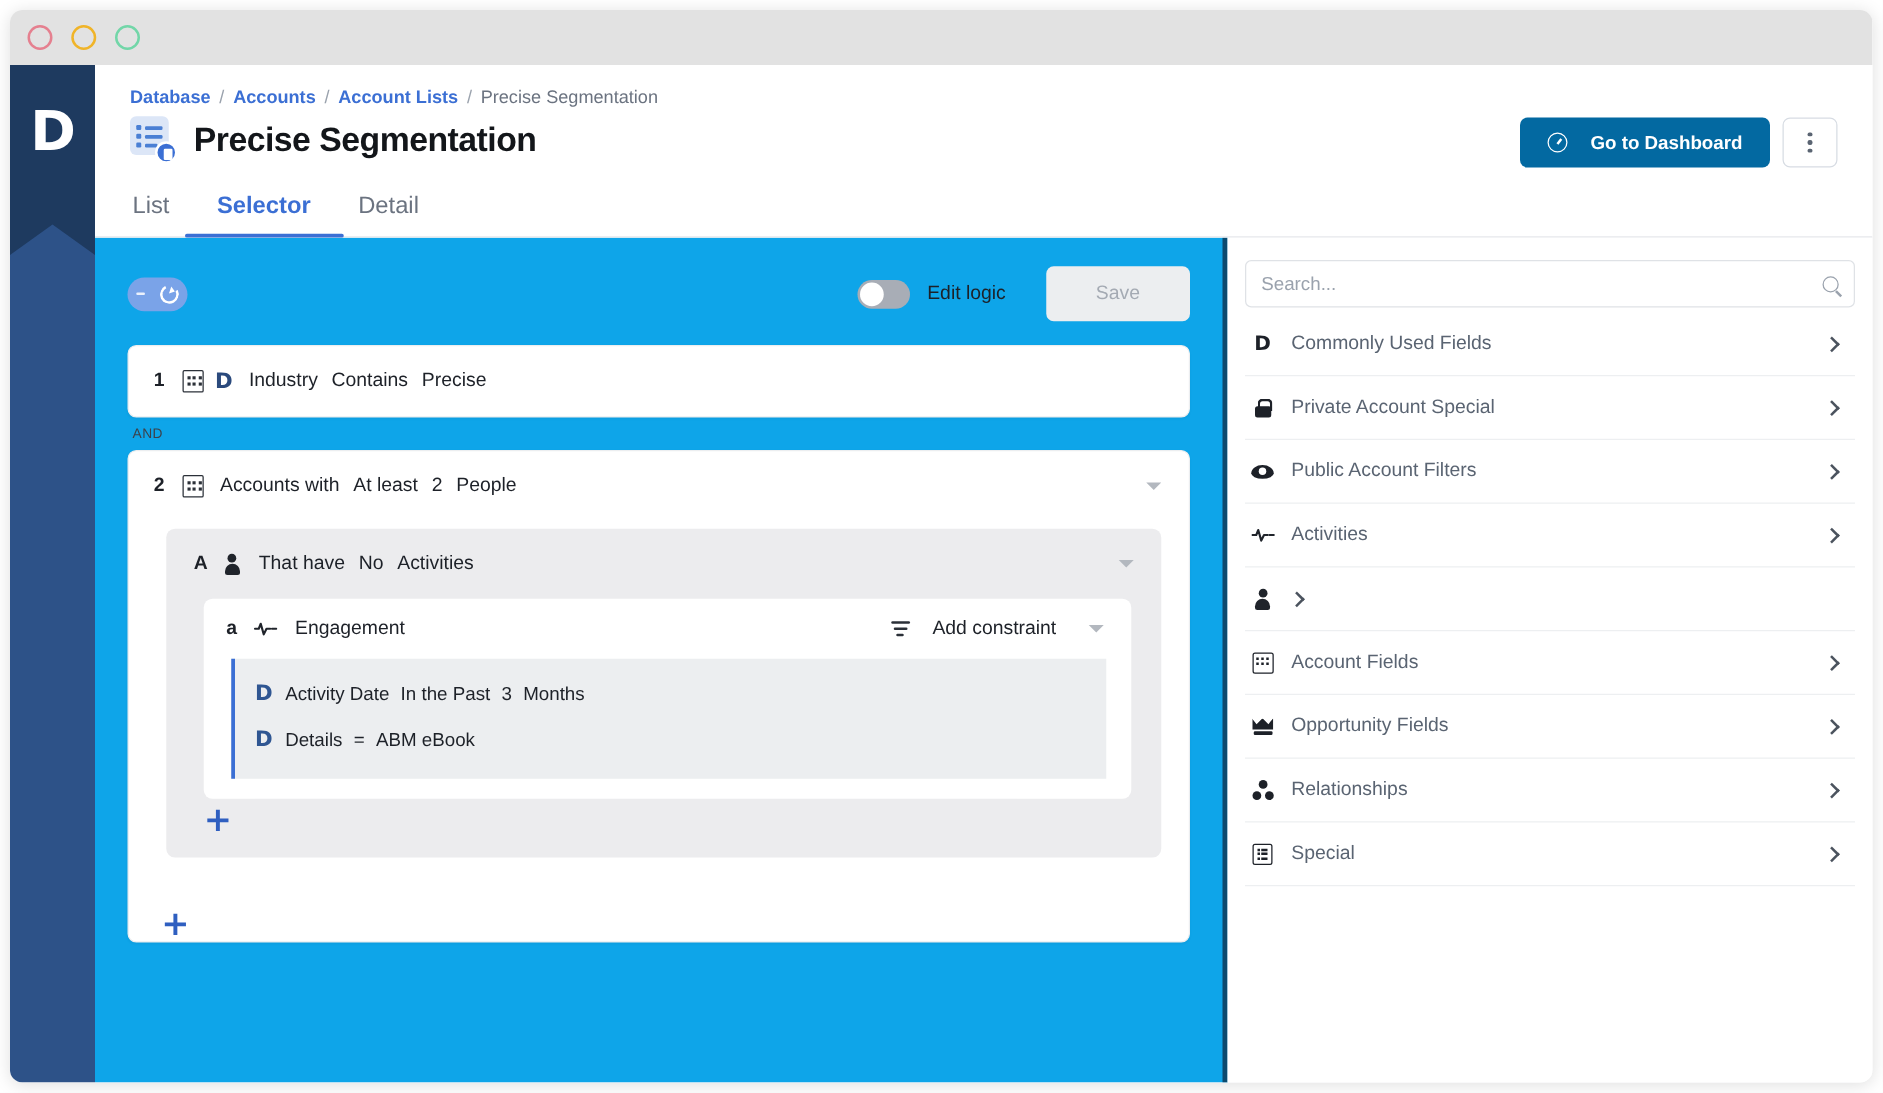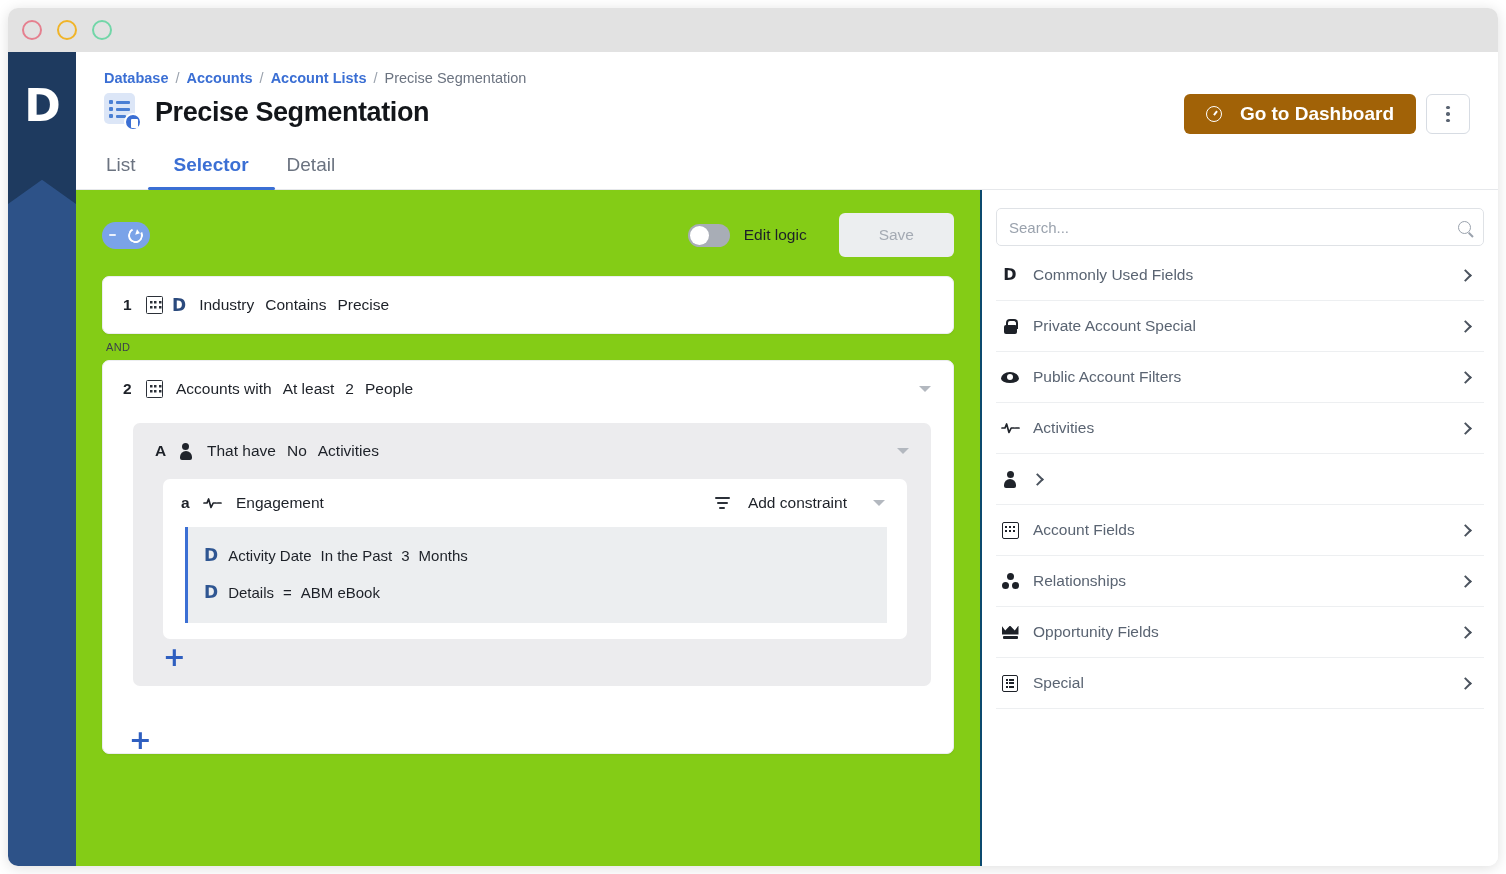--- a/index.html
+++ b/index.html
@@ -150,23 +150,23 @@
   }
 
   .header-actions {
     position: absolute;
     right: 28px; top: 42px;
     display: flex;
     align-items: center;
     gap: 10px;
   }
   .btn-primary {
-    background: #a16207;
+    background: #0369a1;
     color: #ffffff;
-    font-size: 19px;
+    font-size: 15px;
     font-weight: 700;
     border: none;
     border-radius: 6px;
     height: 40px;
     padding: 0 22px;
     display: flex;
     align-items: center;
     gap: 18px;
     cursor: pointer;
     font-family: "Liberation Sans", sans-serif;
@@ -235,24 +235,24 @@
   .content-split {
     flex: 1;
     display: flex;
     min-height: 0;
     background: #f7f8f9;
   }
 
   
   .builder {
     flex: 1;
-    background: #84cc16;
+    background: #0ea5e9;
     padding: 22px 26px 0 26px;
     min-width: 0;
-    border-right: 2px solid #0c4a6e;
+    border-right: 4px solid #0c4a6e;
     overflow: hidden;
   }
   .builder-toolbar {
     display: flex;
     align-items: center;
     height: 46px;
     margin-bottom: 18px;
   }
   .refresh-pill {
     background: #7aa3e8;
@@ -917,40 +917,40 @@
           <div class="lib-item">
             <span class="lib-ico">
                 <span class="ic-acct"></span>
               </span>
             <span class="lib-label">Account Fields</span>
             <span class="chev"></span>
           </div>
 
           <div class="lib-item">
             <span class="lib-ico">
+                <span class="ic-crown"></span>
+              </span>
+            <span class="lib-label">Opportunity Fields</span>
+            <span class="chev"></span>
+          </div>
+
+          <div class="lib-item">
+            <span class="lib-ico">
                 <span class="ic-rel">
                   <i></i>
                   <i></i>
                   <i></i>
                 </span>
               </span>
             <span class="lib-label">Relationships</span>
             <span class="chev"></span>
           </div>
 
           <div class="lib-item">
             <span class="lib-ico">
-                <span class="ic-crown"></span>
-              </span>
-            <span class="lib-label">Opportunity Fields</span>
-            <span class="chev"></span>
-          </div>
-
-          <div class="lib-item">
-            <span class="lib-ico">
                 <span class="ic-list"></span>
               </span>
             <span class="lib-label">Special</span>
             <span class="chev"></span>
           </div>
         </div>
 
       </div>
     </div>
   </div>

